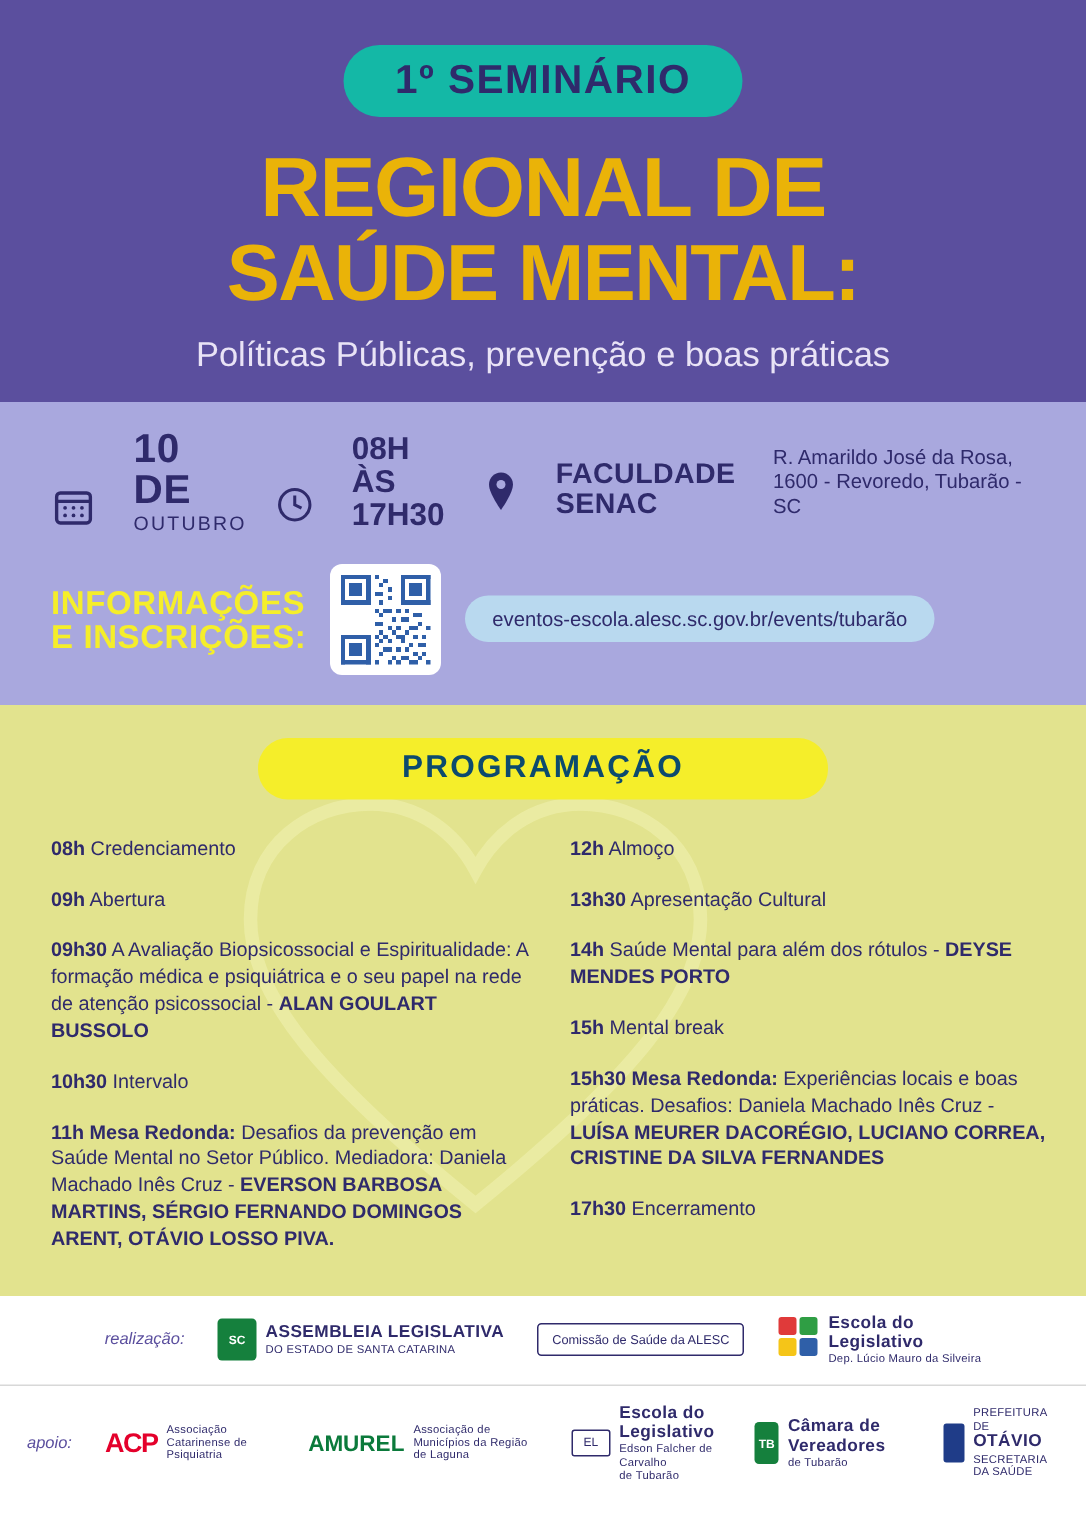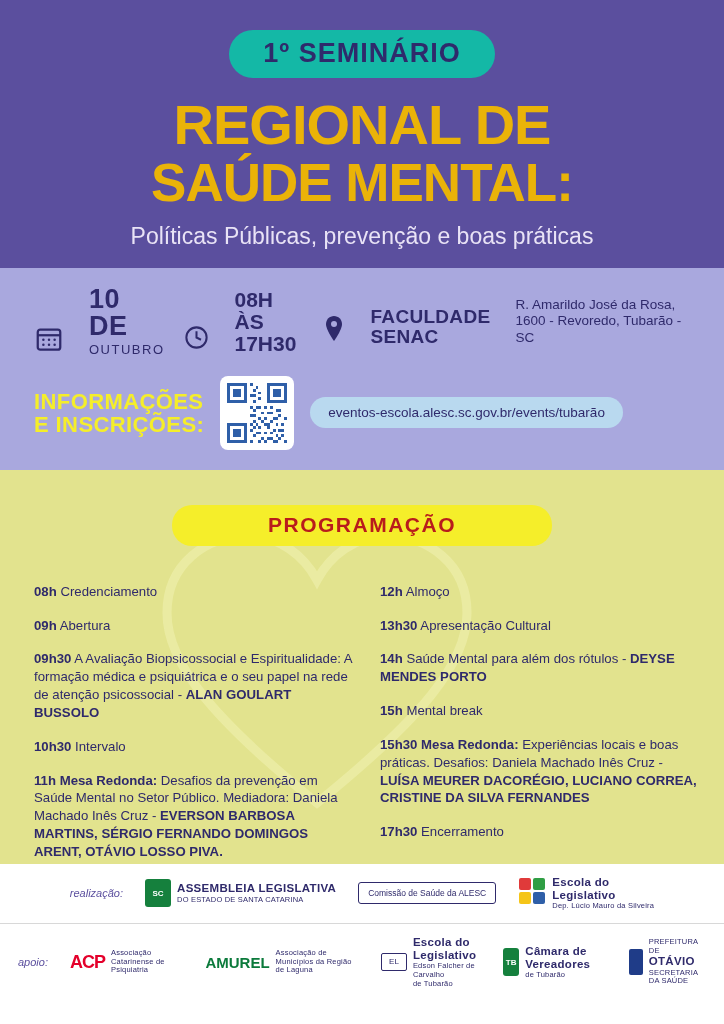--- a/index.html
+++ b/index.html
@@ -107,24 +107,24 @@
   .heart {
     position: absolute;
     left: 152px; top: 48px;
     width: 330px; height: 300px;
     opacity: .55;
     pointer-events: none;
   }
   .prog-pill {
     position: relative;
     display: block;
-    margin: 13px auto;
+    margin: 0 auto;
     width: 380px;
     background: #f5ee2a;
-    color: #b91c1c;
+    color: #0c4a6e;
     font-weight: bold;
     font-size: 21px;
     letter-spacing: 1.5px;
     text-align: center;
     padding: 8px 0 9px 0;
     border-radius: 20px;
   }
   .cols {
     position: relative;
     display: flex;

